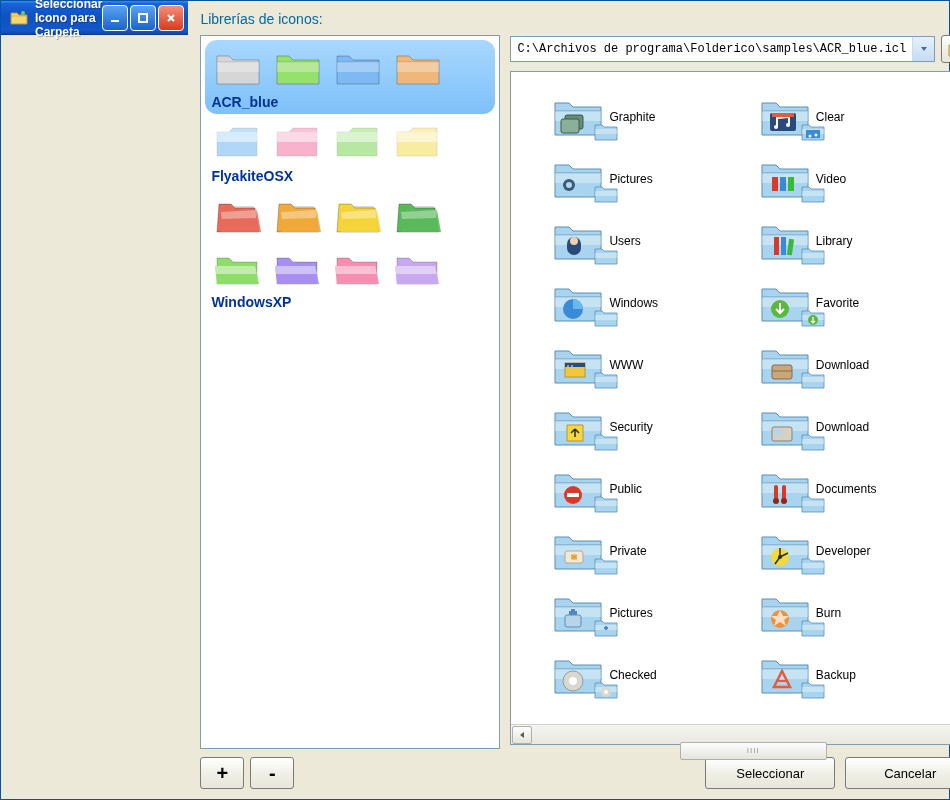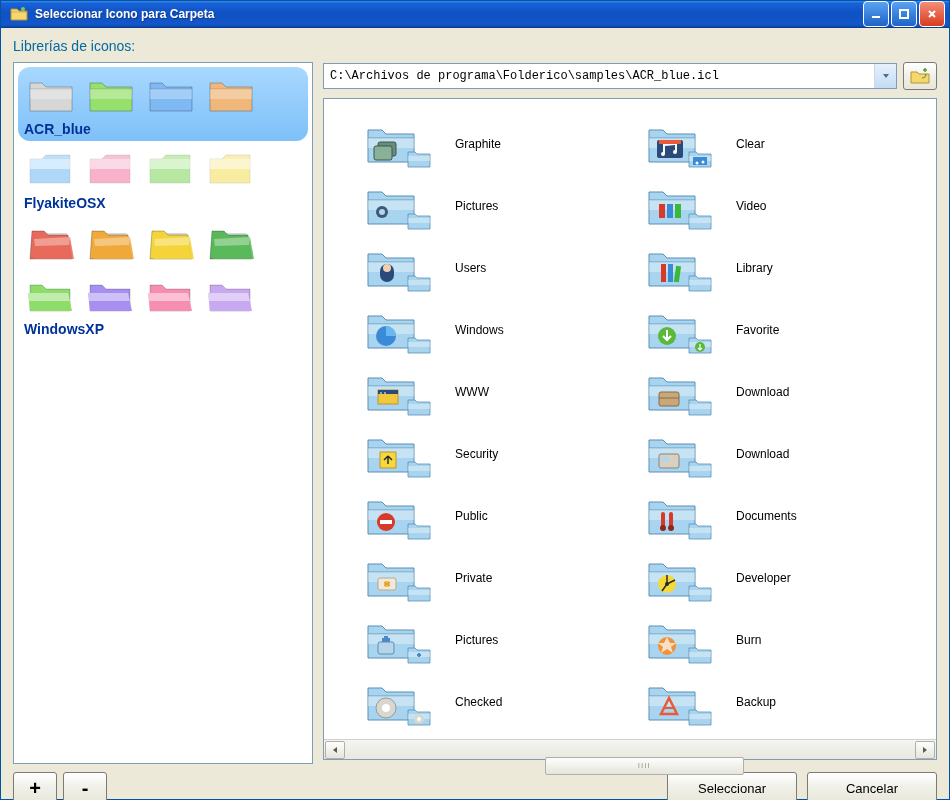--- a/index.html
+++ b/index.html
@@ -1,18 +1,18 @@
 <!DOCTYPE html>
 <html><head>
 <meta charset="utf-8">
 <style>
 * { box-sizing: border-box; margin: 0; padding: 0; font-family: Tahoma, "Segoe UI", sans-serif; font-size: 12px; }
 body { background: #fff; width: 950px; height: 800px; overflow: hidden; }
 
-.window { width: 950px; height: 800px; border: 1px solid #0053a6; display: flex; flex-direction: column; background: #ece9d8; }
+.window { width: 950px; height: 800px; border: 1px solid #0053a6; display: flex; flex-direction: row; background: #ece9d8; }
 
 .titlebar { height: 34px; background: linear-gradient(to bottom, #3b8ee8 0%, #1862d8 8%, #0f52c4 45%, #0f52c4 55%, #1357c8 90%, #0d47ad 100%); display: flex; align-items: center; padding: 0 4px 0 8px; color: #fff; font-size: 15px; font-weight: bold; border-bottom: 1px solid #0a3a8a; }
 .titlebar .app-icon { width: 20px; height: 20px; margin-right: 6px; }
 .titlebar .title { flex: 1; text-shadow: 1px 1px 1px rgba(0,0,0,0.3); }
 .titlebar .controls { display: flex; gap: 2px; }
 .titlebar .ctrl { width: 26px; height: 26px; border-radius: 4px; border: 1px solid #fff; display: flex; align-items: center; justify-content: center; cursor: pointer; }
 .titlebar .ctrl.min, .titlebar .ctrl.max { background: linear-gradient(to bottom, #5aa3f2, #1e63c8); }
 .titlebar .ctrl.close { background: linear-gradient(to bottom, #f58e7a, #d83b1d); }
 
 .body { flex: 1; padding: 10px 12px 10px 12px; display: flex; flex-direction: column; gap: 6px; }
@@ -40,21 +40,21 @@
 .path-text { flex:1; padding: 0 6px; color:#000; white-space:nowrap; overflow:hidden;font-family:Liberation Mono, monospace; }
 .path-drop { width: 22px; height: 24px; border-left:1px solid #cdd9e6; background: linear-gradient(to bottom,#e6f0fb,#c5dcf3); display:flex; align-items:center; justify-content:center; cursor:pointer; }
 .browse-btn { width: 34px; height: 28px; border:1px solid #7a7a7a; background: linear-gradient(to bottom,#fff,#f0f0e8 50%,#e8e6d8); border-radius:3px; display:flex; align-items:center; justify-content:center; cursor:pointer; }
 
 .icon-grid-wrap { flex:1; border:1px solid #7f9db9; background:#fff; display:flex; flex-direction:column; min-height:0; }
 .icon-grid { flex:1; overflow:hidden; padding: 14px 10px 6px 40px; display:grid; grid-template-columns: 1fr 1fr; grid-auto-rows: 62px; }
 .icon-cell { display:flex; align-items:center; gap:4px; cursor:pointer; }
 .icon-cell .ficon { width:54px; height:48px; position:relative; flex-shrink:0; }
 .icon-cell .ficon svg { width:100%; height:100%; }
 .icon-cell .mini { position:absolute; right:-14px; bottom:-2px; width:26px; height:24px; }
-.icon-cell .lbl { margin-left: 33px; color:#000; }
+.icon-cell .lbl { margin-left: 0; color:#000; }
 
 .hscroll { height: 20px; border-top:1px solid #d0d0d0; background: linear-gradient(to bottom,#f5f5f1,#e8e8e0); display:flex; align-items:center; }
 .hscroll .arrow { width:20px; height:18px; border:1px solid #b0b0a8; background:linear-gradient(to bottom,#fdfdfd,#e5e5dd); display:flex; align-items:center; justify-content:center; cursor:pointer; margin:0 1px; border-radius:2px; }
 .hscroll .track { flex:1; position:relative; height:18px; }
 .hscroll .thumb-h { position:absolute; left:35%; top:16px; width:35%; height:100%; border:1px solid #b0b0a8; background:linear-gradient(to bottom,#fdfdfd,#e5e5dd); border-radius:2px; display:flex; align-items:center; justify-content:center; color:#9a9a90; font-size:8px; letter-spacing:1px; }
 
 .footer { display:flex; justify-content:flex-end; gap:10px; padding-top: 4px; }
 .btn { min-width: 130px; height: 32px; border:1px solid #7a7a7a; background: linear-gradient(to bottom,#fff,#f0f0e8 50%,#e8e6d8); border-radius:3px; display:flex; align-items:center; justify-content:center; cursor:pointer; font-size:13px; }
 </style>
 </head>

